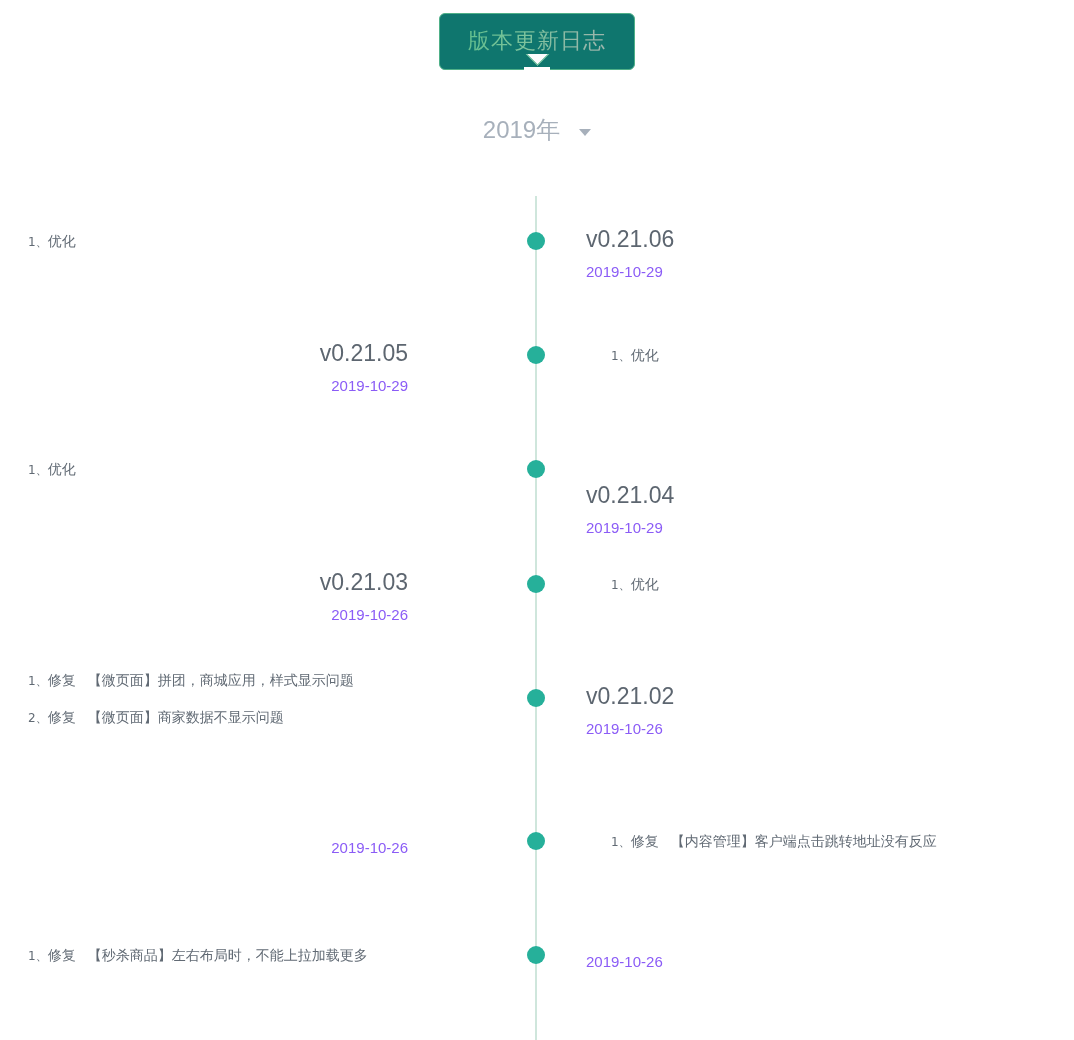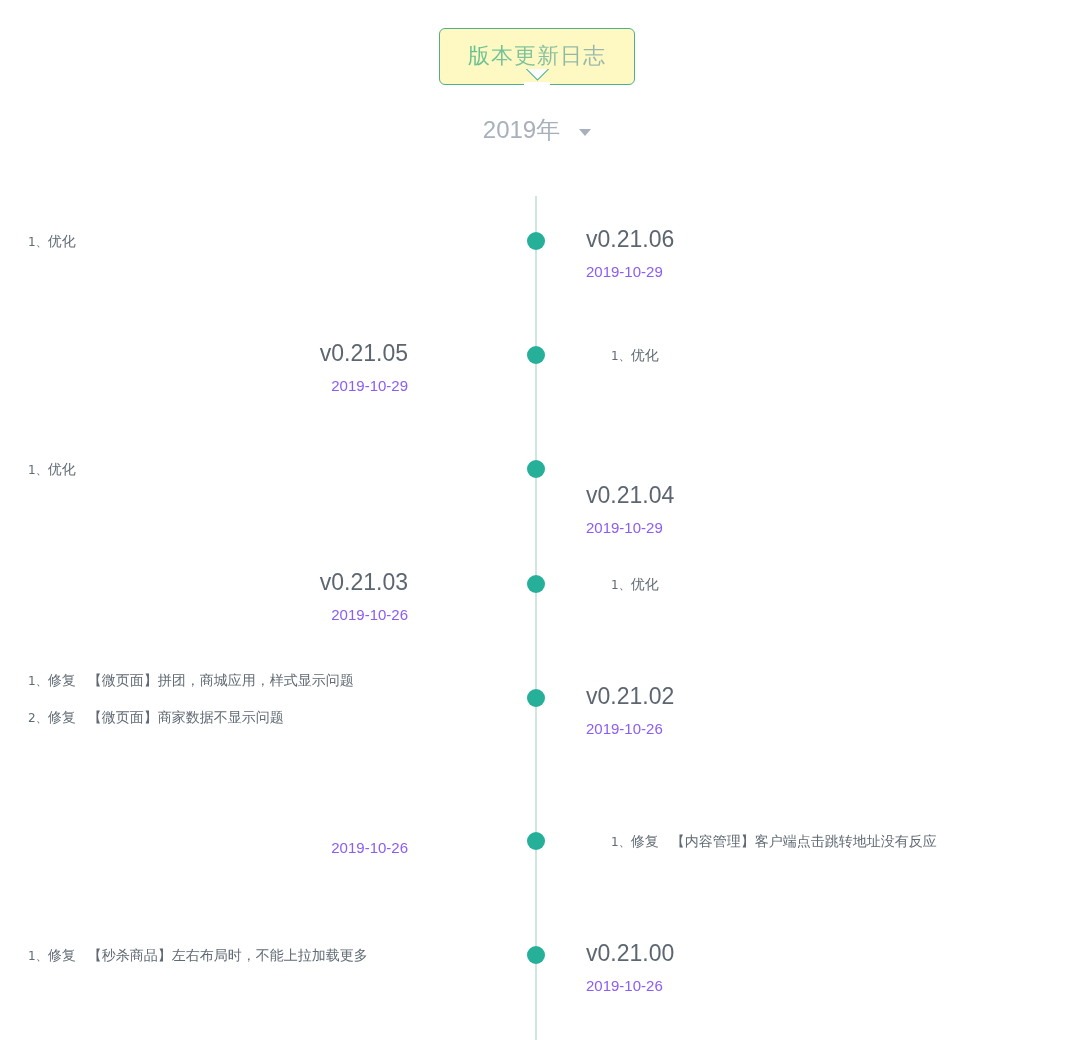--- a/index.html
+++ b/index.html
@@ -21,25 +21,25 @@
   .header-wrap {
     position: absolute;
     left: 0;
     top: 0;
     width: 1074px;
     text-align: center;
   }
   .title-box {
     position: relative;
     display: inline-block;
-    margin-top: 28px;
+    margin-top: 13px;
     padding: 16px 28px 17px 28px;
     border: 1px solid #4fb088;
     border-radius: 6px;
-    background: #fef9c3;
+    background: #0f766e;
   }
   .title-text {
     font-size: 22px;
     line-height: 1;
     letter-spacing: 1px;
     color: #6fbf92;
     background: linear-gradient(100deg, #63bf8e 0%, #7cc39c 40%, #8fb9a6 75%, #9fb6ae 100%);
     -webkit-background-clip: text;
     background-clip: text;
     -webkit-text-fill-color: transparent;
@@ -276,21 +276,20 @@
       <div class="side right" style="width: 500px; top: 638px;">
         <div class="notes to-right">
           <div class="note"><span class="idx">1、</span><span>修复</span><span class="gap"></span><span>【内容管理】</span><span>客户端点击跳转地址没有反应</span></div>
         </div>
       </div>
     </div>
     <div class="entry" style="top: 0px;">
       <div class="dot" style="top: 750px;"></div>
       <div class="side right" style="top: 745px;">
         <div class="ver-block to-left">
-          <div class="ver">v0.21.00</div>
           <div class="date">2019-10-26</div>
         </div>
       </div>
       <div class="side left" style="top: 752px;">
         <div class="notes to-left">
           <div class="note"><span class="idx">1、</span><span>修复</span><span class="gap"></span><span>【秒杀商品】</span><span>左右布局时，不能上拉加载更多</span></div>
         </div>
       </div>
     </div>
   </div>

